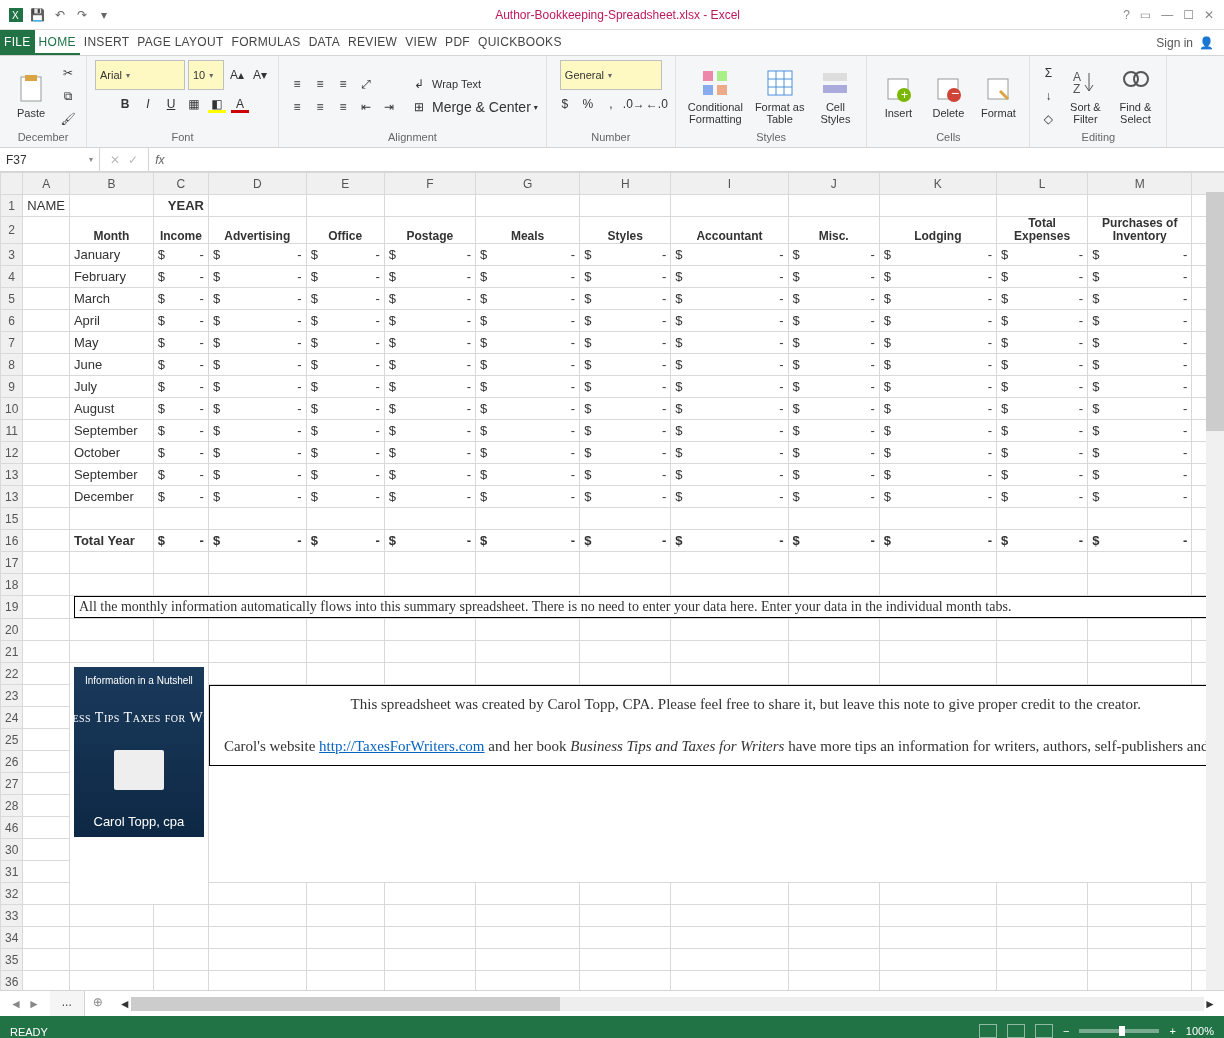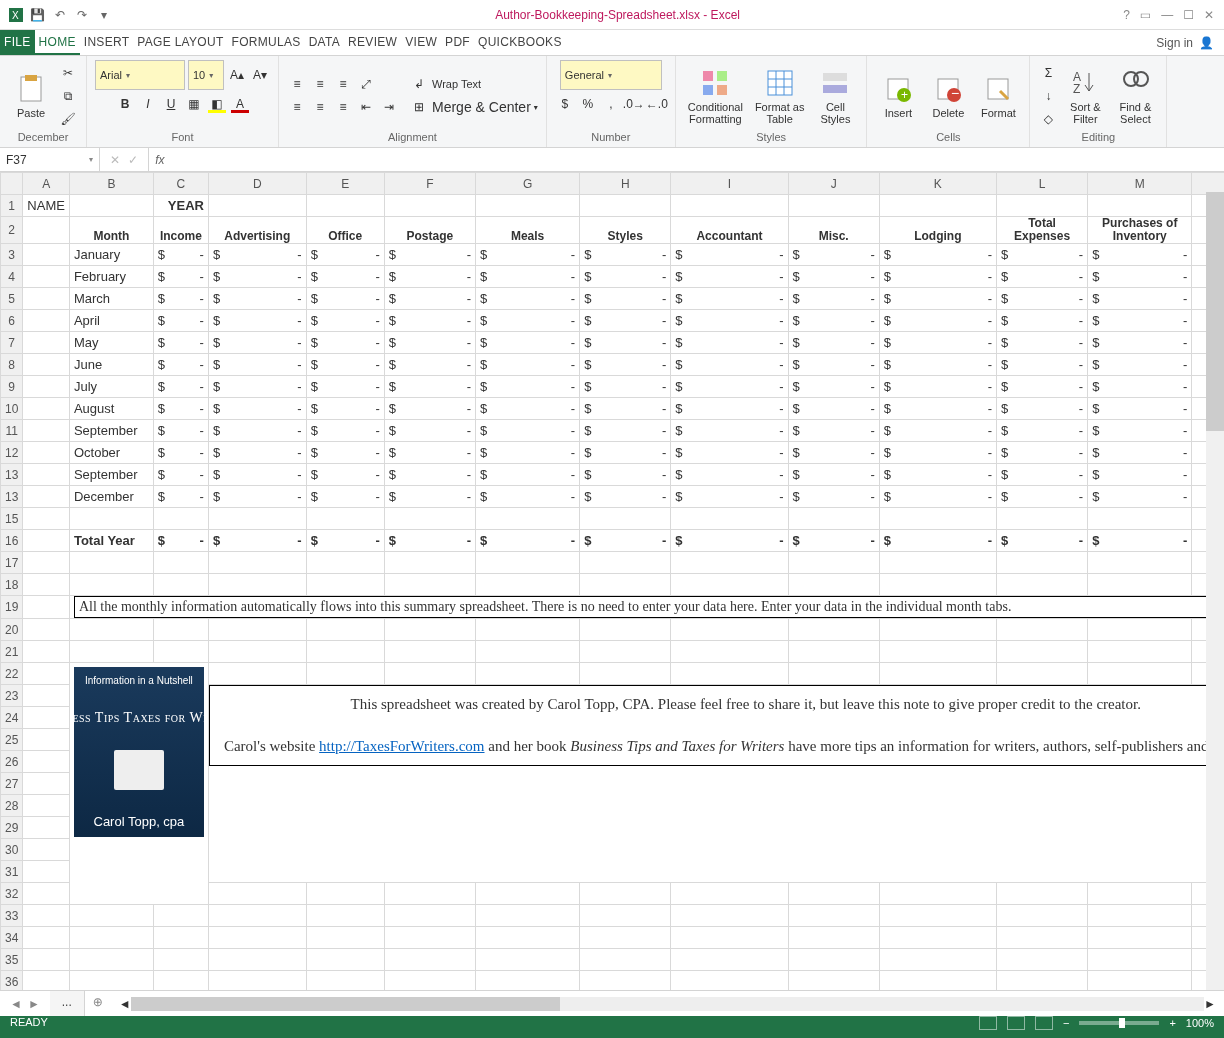--- a/index.html
+++ b/index.html
@@ -53,21 +53,21 @@
 .bookimg .bicon{width:50px;height:40px;background:#eee;border-radius:2px;}
 .sheettabs { height: 26px; background: #fff; border-top: 1px solid #d4d4d4; display: flex; align-items: stretch; }
 .sheettabs .nav { display:flex; align-items:center; gap:6px; padding:0 10px; color:#888;}
 .sheettabs .nav span{cursor:pointer;}
 .sheettabs .stab { padding: 4px 12px; border-right: 1px solid #d4d4d4; font-size: 12px; cursor: pointer; background:#f5f5f5; color:#444;}
 .sheettabs .stab.active { background: #fff; color: #217346; font-weight: bold; border-bottom:2px solid #217346;}
 .sheettabs .add { padding:4px 8px; color:#888; cursor:pointer;}
 .sheettabs .hscroll { flex:1; display:flex; align-items:center; padding:0 8px;}
 .sheettabs .hscroll .track{flex:1; height:14px; background:#eee; position:relative;}
 .sheettabs .hscroll .thumb{position:absolute; left:0; width:40%; height:100%; background:#ccc;}
-.statusbar { height: 22px; background: #217346; color: #fff; display: flex; align-items: flex-start; font-size: 11px; padding: 0 10px; }
+.statusbar { height: 22px; background: #217346; color: #fff; display: flex; align-items: flex-end; font-size: 11px; padding: 0 10px; }
 .statusbar .right { margin-left:auto; display:flex; align-items:center; gap:10px;}
 .statusbar .viewbtn{ width:18px; height:14px; border:1px solid rgba(255,255,255,.5); cursor:pointer;}
 .statusbar .slider{ width:80px; height:4px; background:rgba(255,255,255,.4); position:relative;}
 .statusbar .slider .th{position:absolute; left:50%; top:-3px; width:6px; height:10px; background:#fff;}
 .vscroll { width:18px; background:#f0f0f0; position:absolute; right:0; top:20px; bottom:0;}
 .vscroll .thumb{ position:absolute; top:0; height:30%; width:100%; background:#ccc;}
 svg{display:block;}
 </style>
 </head>
 <body>
@@ -753,21 +753,21 @@
           </tr>
           <tr>
             <th class="rh">27</th>
             <td></td>
           </tr>
           <tr>
             <th class="rh">28</th>
             <td></td>
           </tr>
           <tr>
-            <th class="rh">29</th>
+            <th class="rh">46</th>
             <td></td>
           </tr>
           <tr>
             <th class="rh">30</th>
             <td></td>
           </tr>
           <tr>
             <th class="rh">31</th>
             <td></td>
           </tr>

